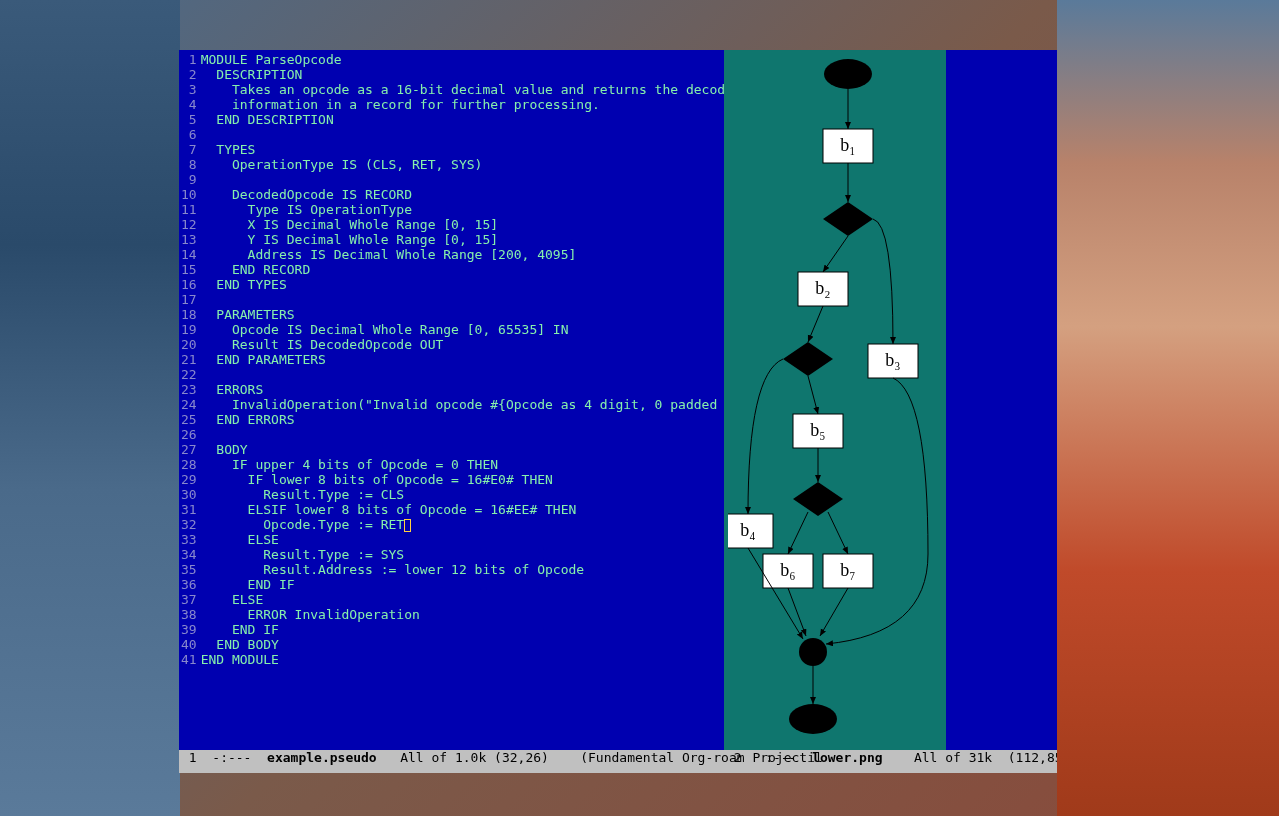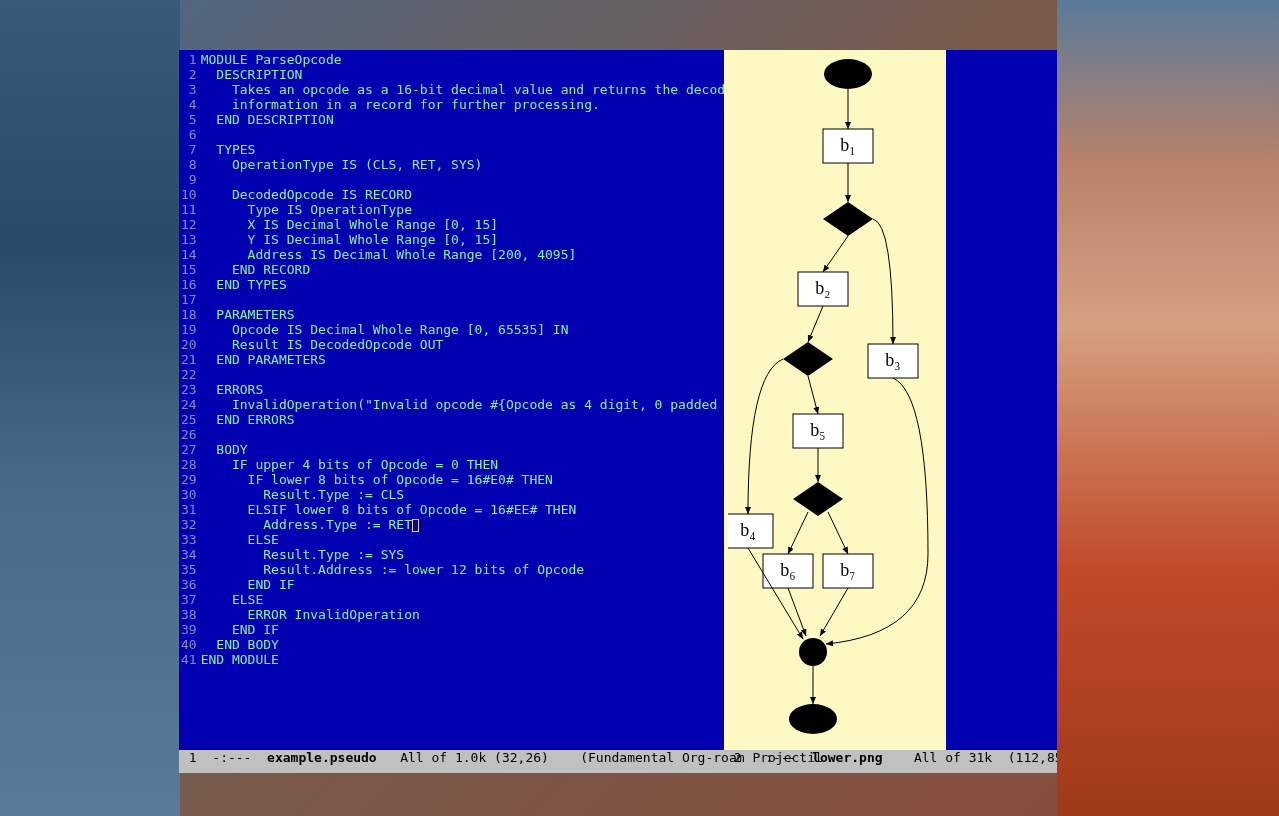--- a/index.html
+++ b/index.html
@@ -64,21 +64,21 @@
 }
 .cursor-box {
   display: inline-block;
   width: 7px;
   height: 13px;
   border: 1px solid #ffd040;
   vertical-align: text-bottom;
 }
 .image-pane {
   width: 222px;
-  background: #fef9c3;
+  background: #0f766e;
   display: flex;
   align-items: flex-start;
   justify-content: flex-start;
   padding: 4px;
 }
 .right-blue {
   width: 111px;
   background: #0000b0;
 }
 .modeline {
@@ -179,21 +179,21 @@
 
   ERRORS
     InvalidOperation("Invalid opcode #{Opcode as 4 digit, 0 padded hex}")
   END ERRORS
 
   BODY
     IF upper 4 bits of Opcode = 0 THEN
       IF lower 8 bits of Opcode = 16#E0# THEN
         Result.Type := CLS
       ELSIF lower 8 bits of Opcode = 16#EE# THEN
-<span>        Address.Type := RET</span><span class="cursor-box"></span>
+<span>        Opcode.Type := RET</span><span class="cursor-box"></span>
       ELSE
         Result.Type := SYS
         Result.Address := lower 12 bits of Opcode
       END IF
     ELSE
       ERROR InvalidOperation
     END IF
   END BODY
 END MODULE
 </div>

